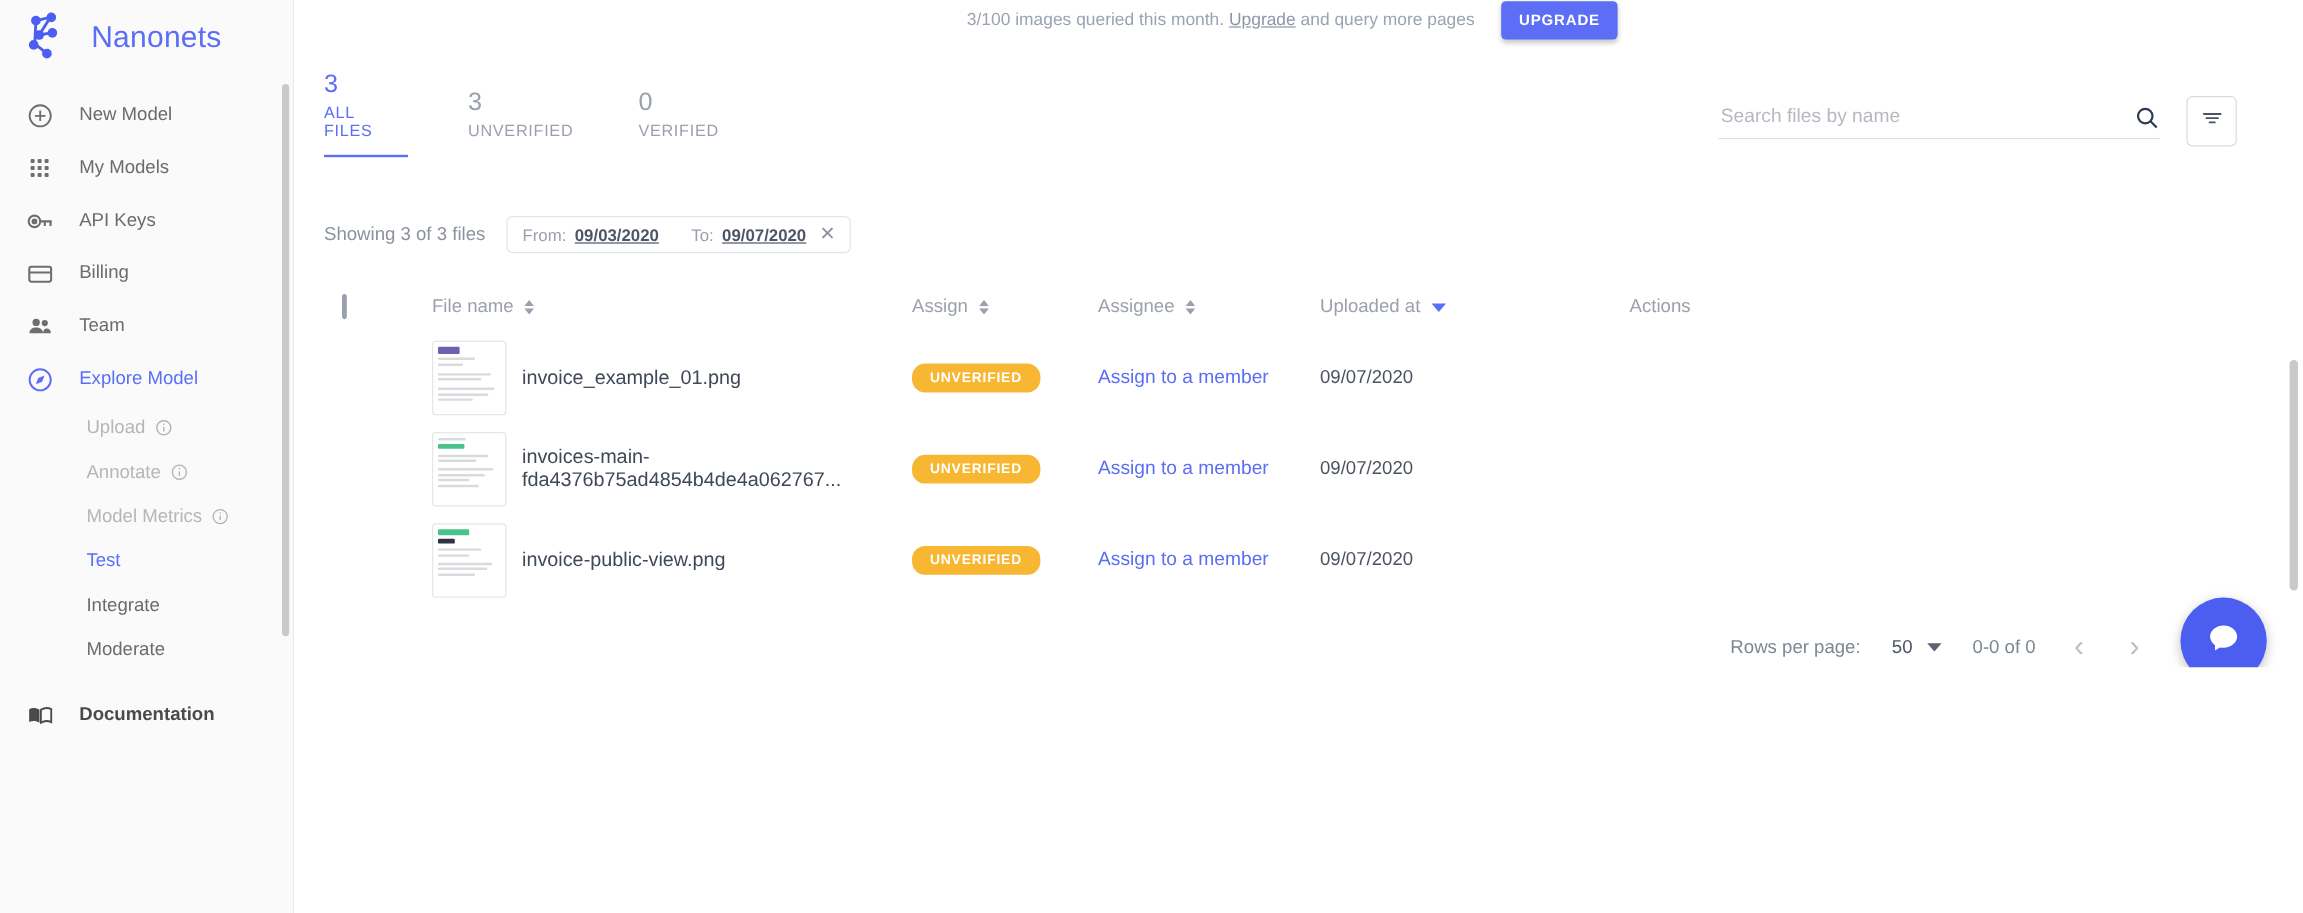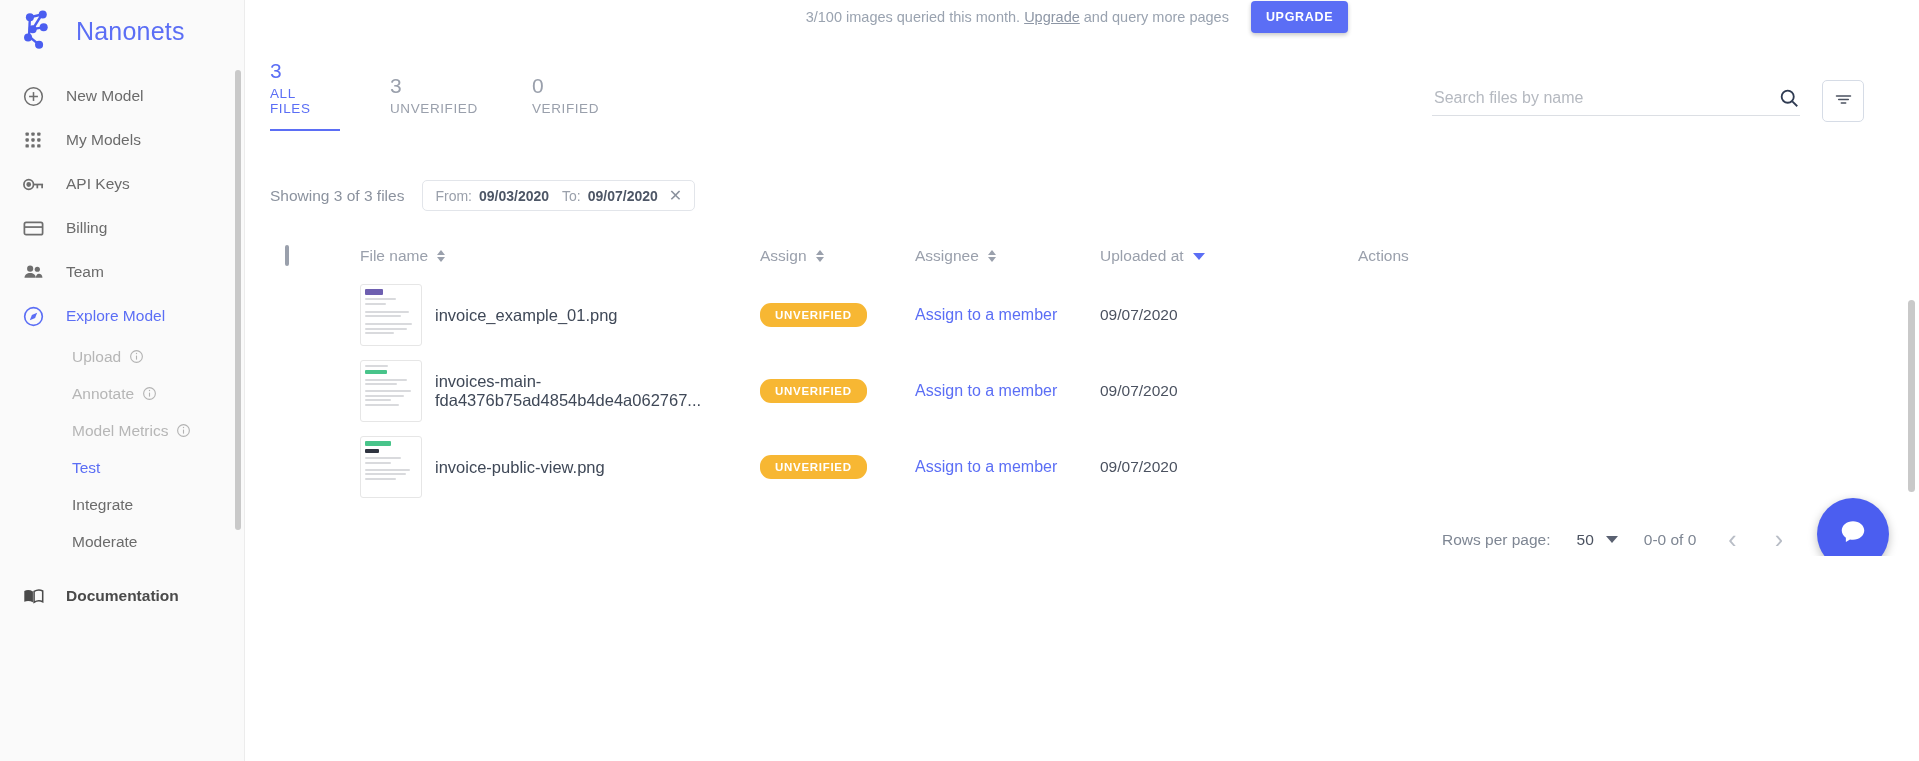--- a/index.html
+++ b/index.html
@@ -108,21 +108,21 @@
     display: flex; align-items: center; gap: 18px;
     padding-left: 25px; margin-top: 49px;
   }
   .showing-text { font-size: 15.5px; color: #8b929e; }
   .date-chip {
     border: 1px solid #e2e5ea; border-radius: 5px;
     height: 31px; display: flex; align-items: center; gap: 7px;
     padding: 0 12px; font-size: 14px; background:#fff;
   }
   .date-chip .k { color: #9aa0ab; }
-  .date-chip .v { color: #4d5666; font-weight: 700; }
+  .date-chip .v { color: #4d5666; font-weight: 700; text-decoration: underline; }
   .chip-x { color: #8b929e; font-size: 16px; margin-left: 4px; cursor: pointer; line-height:1;}
 
   
   .table { width: 100%; margin-top: 24px; }
   .trow { display: flex; align-items: center; }
   .thead { height: 42px; }
   .th { font-size: 15.5px; color: #9aa0ac; display: flex; align-items: center; gap: 9px; }
   .c-check { width: 115px; padding-left: 40px; flex: 0 0 115px;}
   .c-thumb { width: 75px; flex: 0 0 75px; }
   .c-name  { width: 400px; flex: 0 0 400px; }
@@ -393,21 +393,21 @@
           </svg>
         </span>
       </div>
     </div>
 
     <div class="showing-row">
       <span class="showing-text">Showing 3 of 3 files</span>
       <div class="date-chip">
         <span class="k">From:</span>
         <span class="v">09/03/2020</span>
-        <span class="k" style="margin-left:6px">To:</span>
+        <span class="k" style="margin-left:20px">To:</span>
         <span class="v">09/07/2020</span>
         <span class="chip-x">✕</span>
       </div>
     </div>
 
     <div class="table">
 
       <div class="trow thead">
         <div class="c-check">
           <span class="checkbox"></span>

